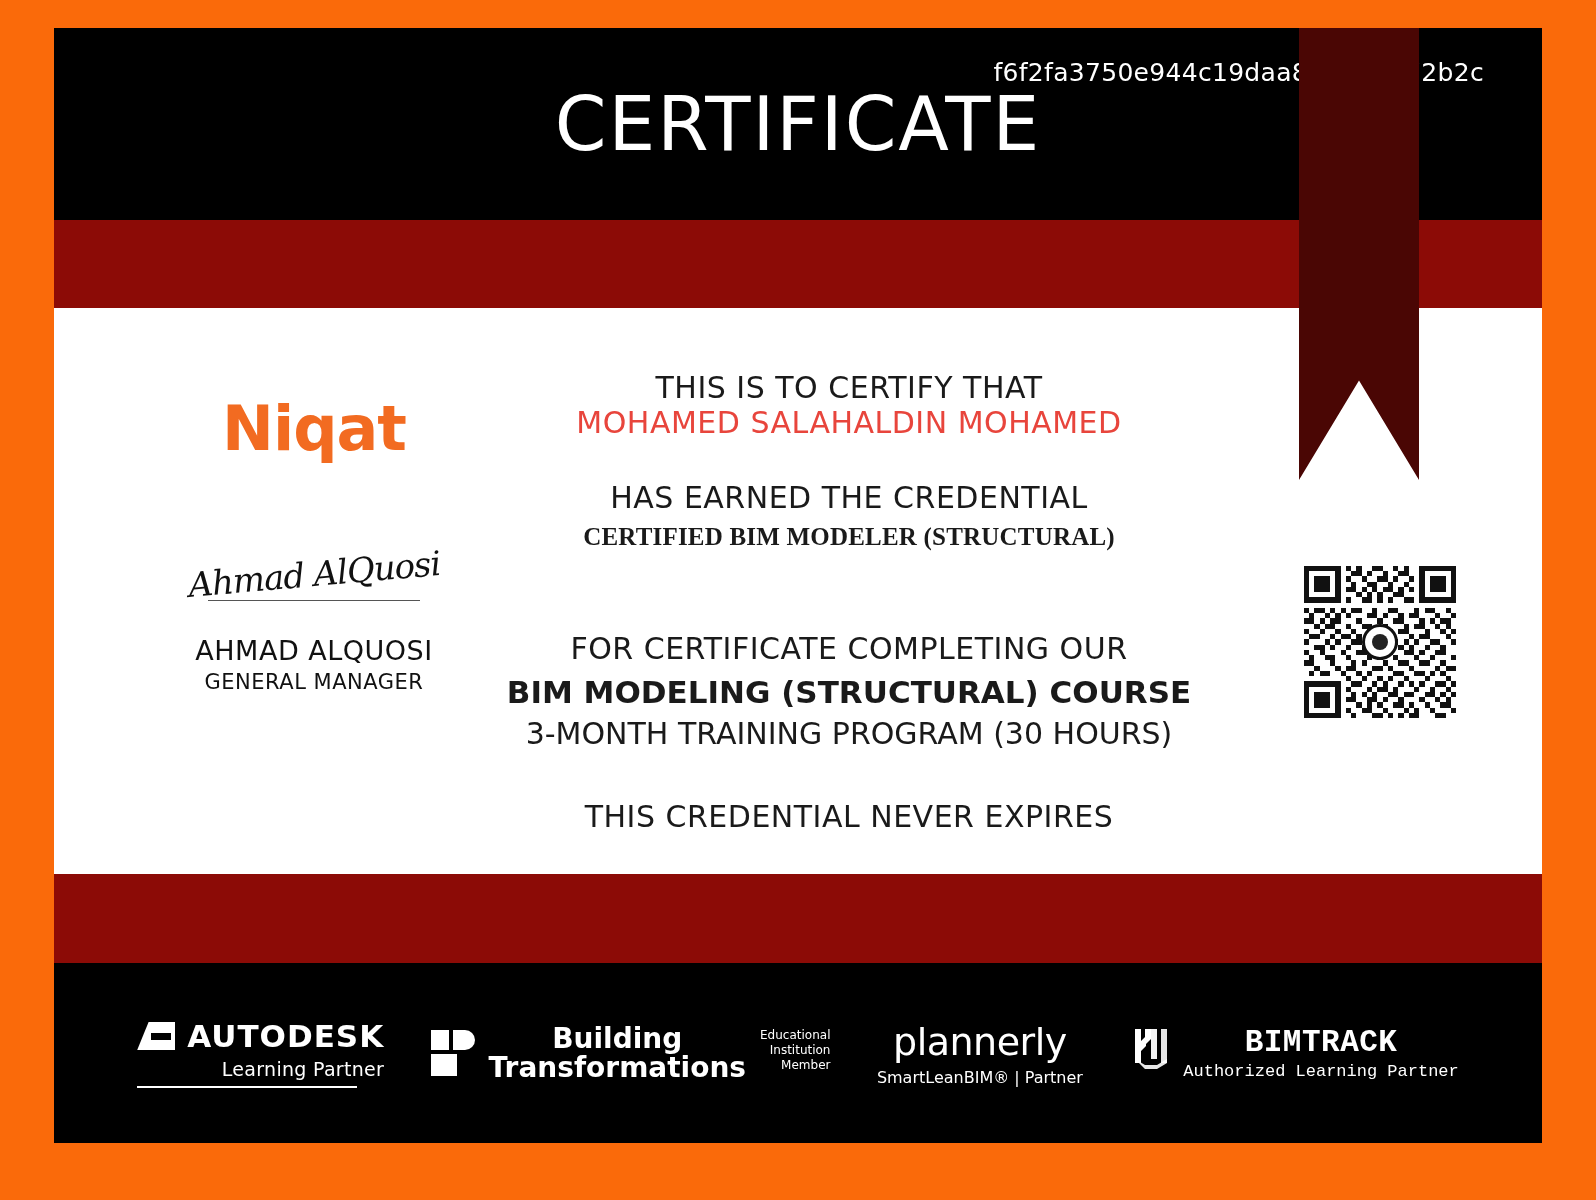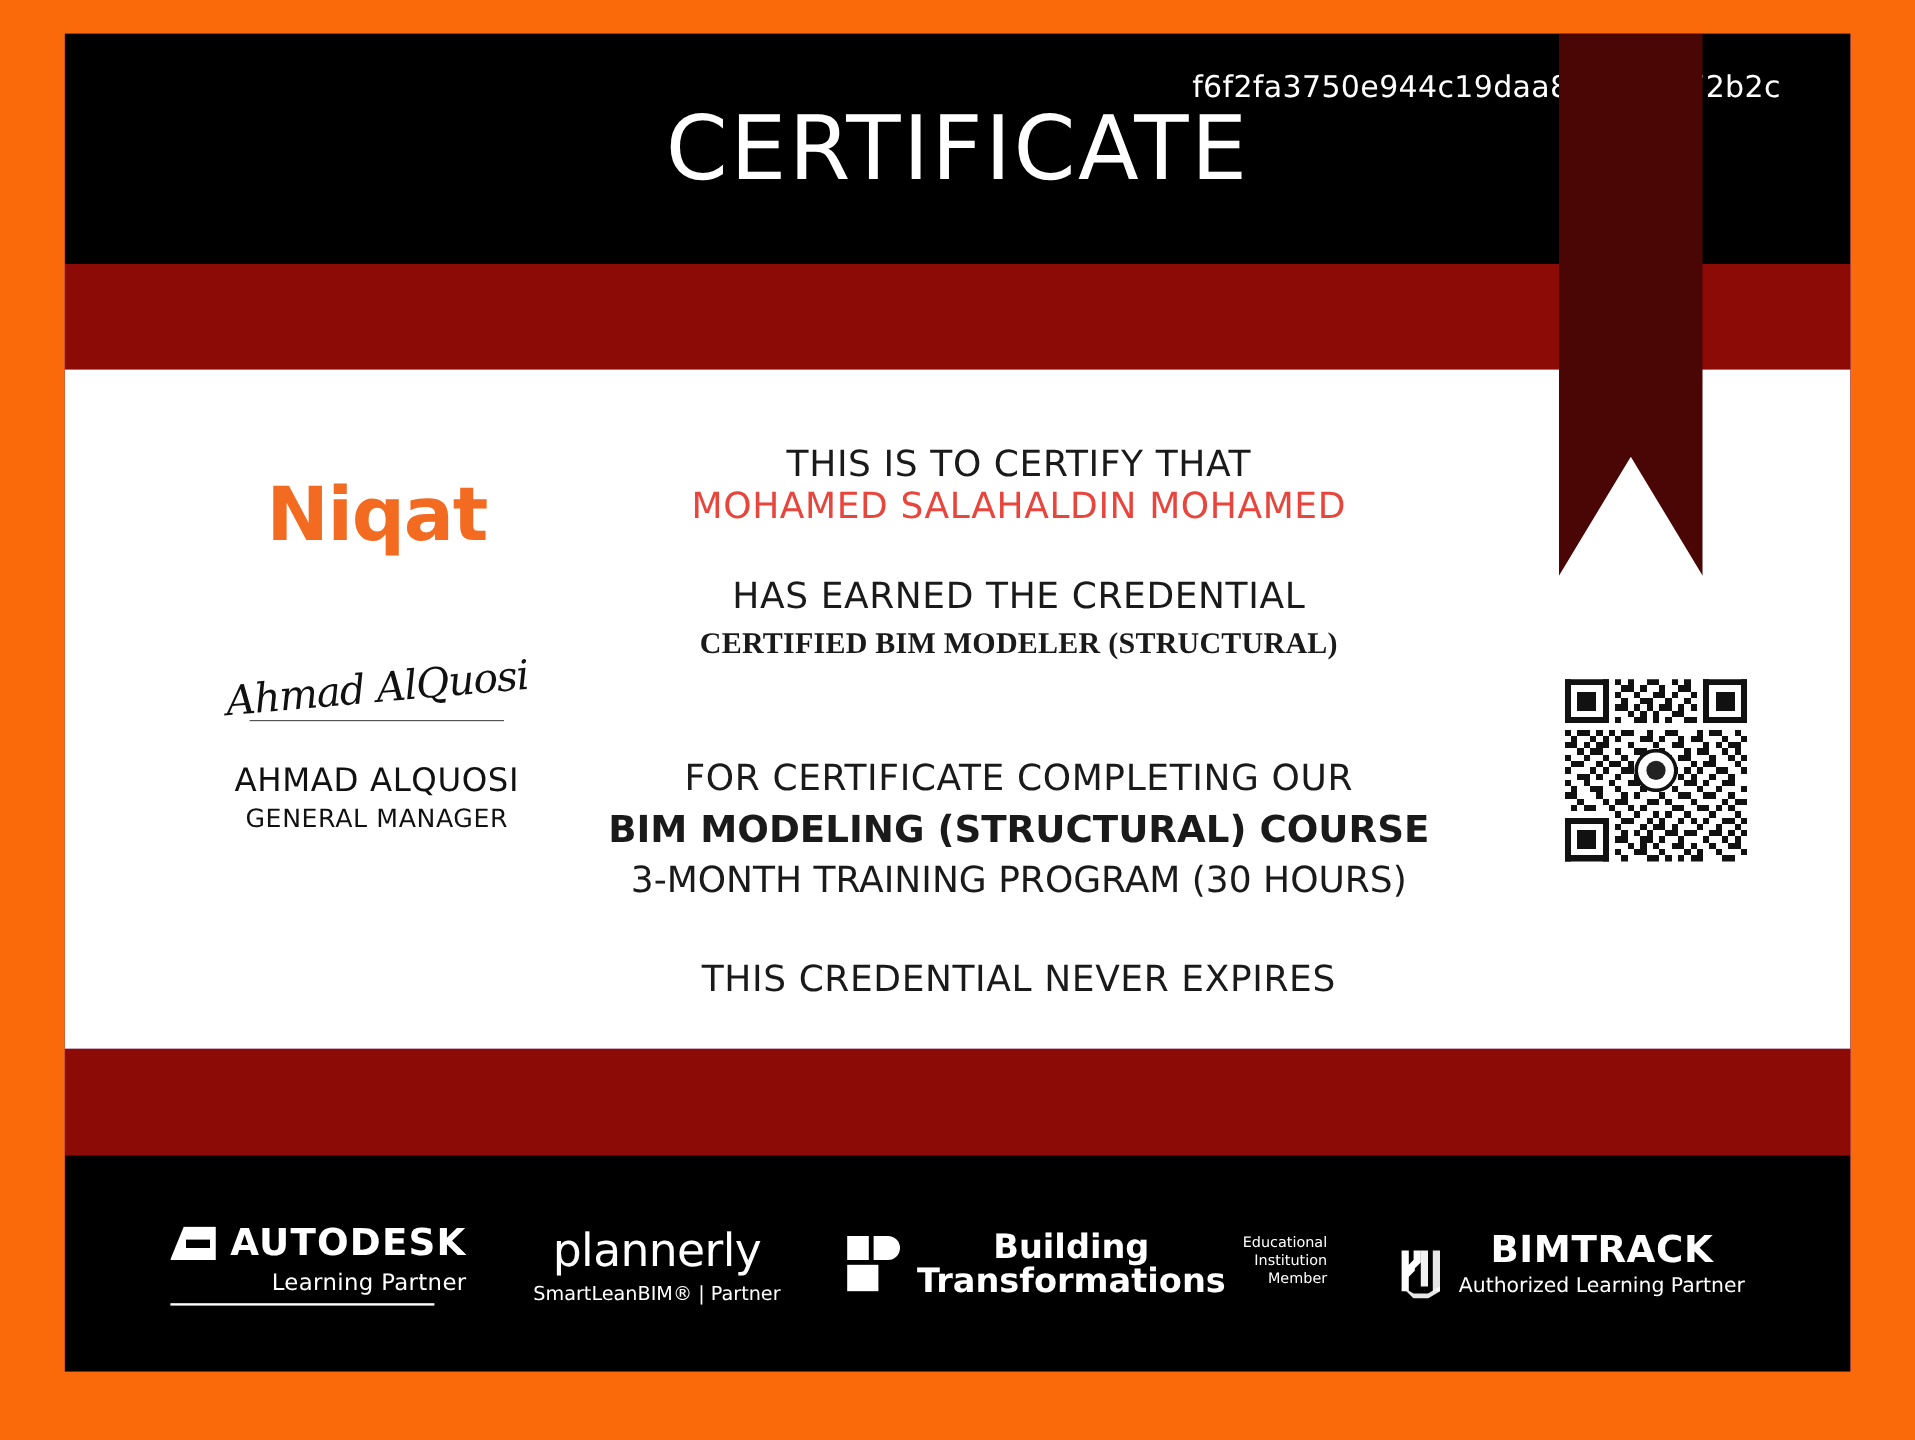--- a/index.html
+++ b/index.html
@@ -22,21 +22,21 @@
     box-sizing: border-box;
   }
 
   
   .cert {
     position: absolute;
     left: 54px;
     top: 28px;
     width: 1488px;
     height: 1115px;
-    background: #4c1d95;
+    background: #737373;
     overflow: hidden;
   }
 
   
   .header-band {
     position: absolute;
     left: 0;
     top: 0;
     width: 100%;
     height: 192px;
@@ -389,22 +389,23 @@
     font-size: 12px;
     line-height: 1.25;
     text-align: right;
     align-self: flex-start;
     padding-top: 4px;
   }
 
   
   .bim-row {
     display: flex;
-    align-items: flex-end;
+    align-items: flex-start;
     gap: 10px;
+    font-family: Liberation Mono, monospace;
   }
   .bim-mark {
     width: 44px;
     height: 44px;
     position: relative;
   }
   .bim-name {
     font-size: 31px;
     font-weight: bold;
     letter-spacing: 0.5px;
@@ -694,41 +695,41 @@
         <div class="autodesk-row">
           <span class="autodesk-mark"></span>
           <span class="autodesk-name">AUTODESK</span>
         </div>
         <div class="autodesk-sub">Learning Partner</div>
         <div class="autodesk-rule"></div>
       </div>
 
 
       <div class="logo-block">
-        <div class="plannerly-name">plannerly</div>
-        <div class="plannerly-sub">SmartLeanBIM® | Partner</div>
-      </div>
-
-      <div class="logo-block">
         <div class="bt-row">
           <span class="bt-mark">
               <i></i>
               <i></i>
               <i></i>
             </span>
           <span>
             <span class="bt-text-1">Building</span><br>
             <span class="bt-text-2">Transformations</span>
           </span>
           <span class="bt-side">
             <span>Educational</span><br>
             <span>Institution</span><br>
             <span>Member</span>
           </span>
         </div>
+      </div>
+
+      <div class="logo-block">
+        <div class="plannerly-name">plannerly</div>
+        <div class="plannerly-sub">SmartLeanBIM® | Partner</div>
       </div>
 
       <div class="logo-block">
         <div class="bim-row">
           <span class="bim-mark">
             <svg width="44" height="44" viewBox="0 0 44 44">
               <g fill="#ffffff">
                 <path d="M6 4 h6 v12 l5 -5 v10 l-5 5 v12 h-6 z"></path>
                 <path d="M16 4 h6 v10 l-6 6 z"></path>
                 <path d="M22 4 h6 v30 h-6 z" opacity="0.95"></path>

